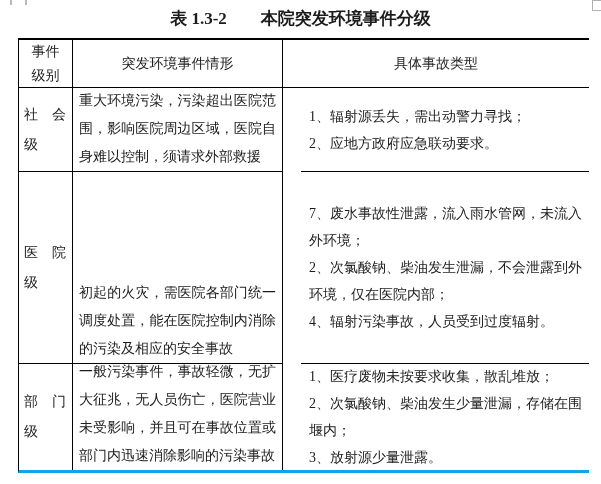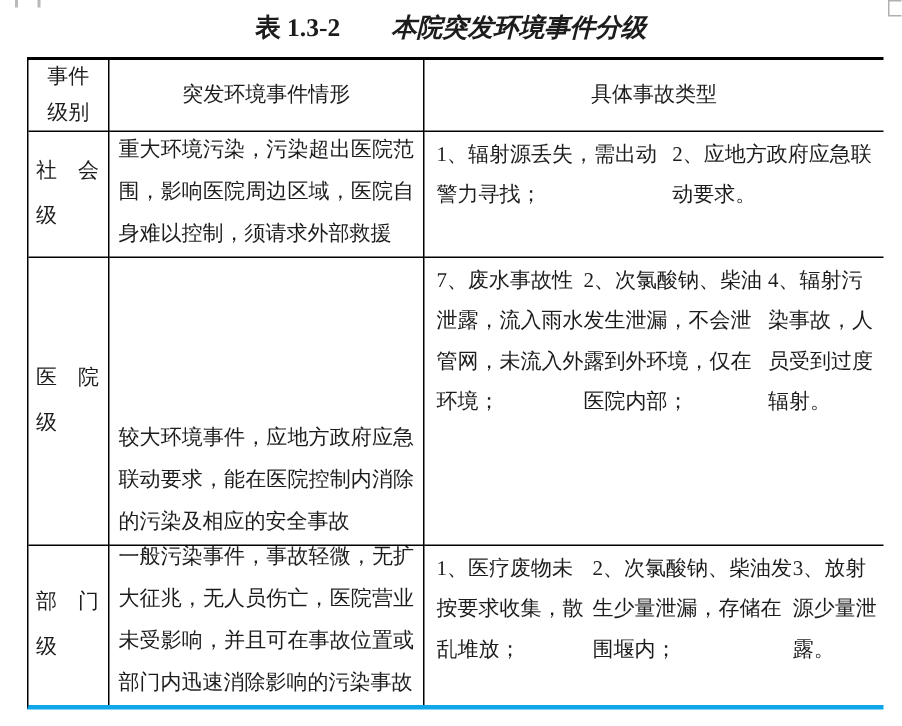--- a/index.html
+++ b/index.html
@@ -27,21 +27,21 @@
   .doc-title {
     position: absolute;
     left: 0; top: 5px;
     width: 601px;
     text-align: center;
     font-weight: bold;
     font-size: 17px;
     line-height: 28px;
     white-space: nowrap;
   }
-  .doc-title .title-text { margin-left: 34px; font-style: italic; }
+  .doc-title .title-text { margin-left: 34px; }
 
   .grading-table {
     position: absolute;
     left: 18px; top: 38px;
     width: 571px;
     display: grid;
     grid-template-columns: 54px 210px 306px;
     grid-template-rows: 48px 84px 192px 106px;
     border-top: 2px solid #000;
     border-bottom: 3px solid #0ea5e9;
@@ -76,22 +76,23 @@
   }
   .cell-situation > div {
     text-align: justify;
     text-align-last: left;
     text-justify: inter-character;
     line-height: 28px;
     width: 100%;
   }
 
   .cell-types {
-    display: flex; flex-direction: row; justify-content: center;
+    display: flex; flex-direction: column; justify-content: center;
     padding: 2px 4px 2px 8px;
+    margin-left: 18px;
   }
   .cell-types p { line-height: 27px; }
 </style>
 </head>
 <body>
 
 <div class="artifact-tl"></div>
 <div class="artifact-tr"></div>
 
 <div class="doc-title">
@@ -111,21 +112,21 @@
     <div>重大环境污染，污染超出医院范围，影响医院周边区域，医院自身难以控制，须请求外部救援</div>
   </div>
   <div class="cell cell-types last-col">
     <p>1、辐射源丢失，需出动警力寻找；</p>
     <p>2、应地方政府应急联动要求。</p>
   </div>
 
   <div class="cell cell-level">医　院
 级</div>
   <div class="cell cell-situation">
-    <div>较大环境事件，应地方政府应急联动要求，能在医院控制内消除的污染及相应的安全事故</div>
+    <div>初起的火灾，需医院各部门统一调度处置，能在医院控制内消除的污染及相应的安全事故</div>
   </div>
   <div class="cell cell-types last-col">
     <p>7、废水事故性泄露，流入雨水管网，未流入外环境；</p>
     <p>2、次氯酸钠、柴油发生泄漏，不会泄露到外环境，仅在医院内部；</p>
     <p>4、辐射污染事故，人员受到过度辐射。</p>
   </div>
 
   <div class="cell cell-level last-row">部　门
 级</div>
   <div class="cell cell-situation last-row">

